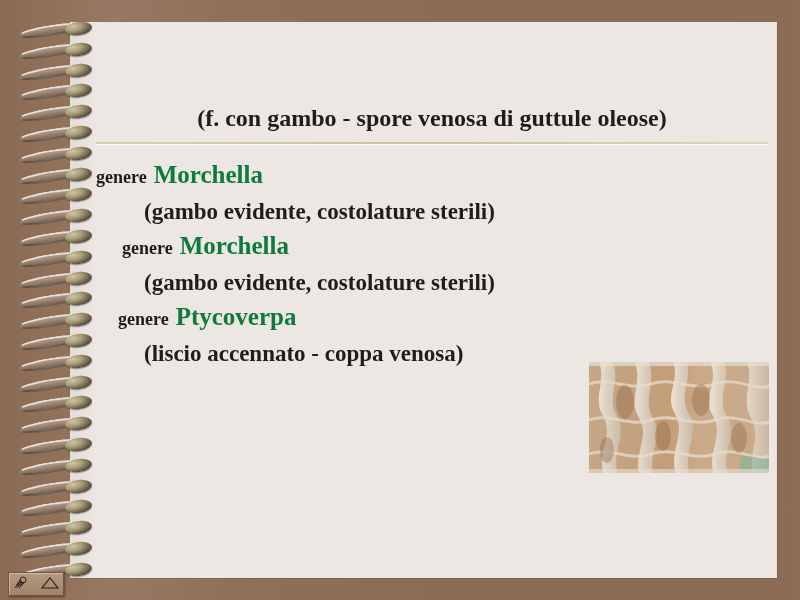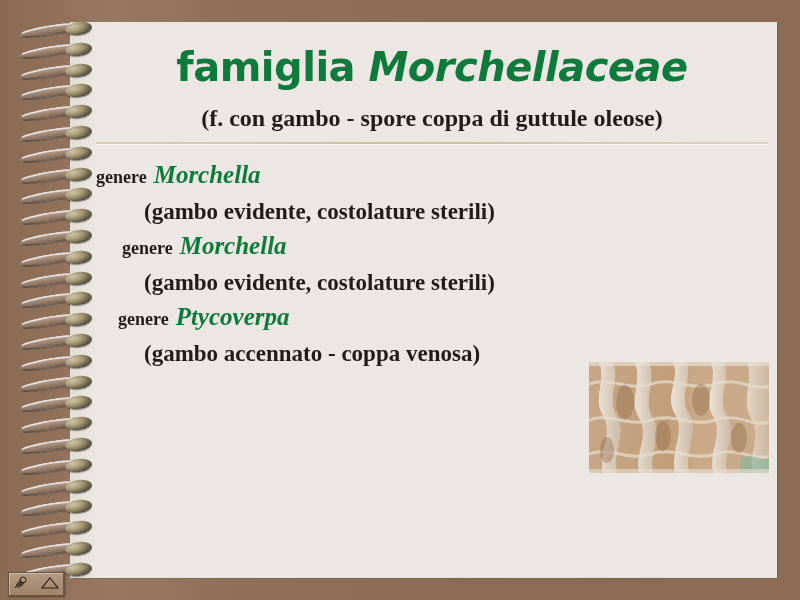--- a/index.html
+++ b/index.html
@@ -136,21 +136,20 @@
     white-space: nowrap;
     color: #201c18;
   }
   .line.genus {
     font-size: 18px;
     font-weight: 700;
     line-height: 34px;
   }
   .line.genus .name {
     font-size: 25px;
-    font-style: italic;
     font-weight: 700;
     color: #0e7a3c;
     padding-left: 7px;
   }
   .line.desc {
     font-size: 23px;
     font-weight: 700;
     line-height: 35px;
   }
 
@@ -297,36 +296,32 @@
       <div class="ring" style="top: 542px;">
         <span class="wire"></span>
         <span class="bead"></span>
       </div>
       <div class="ring" style="top: 562.8px;">
         <span class="wire"></span>
         <span class="bead"></span>
       </div>
     </div>
 
-  <div class="title">
-    <span>famiglia</span>
-    <span class="ital">Morchellaceae</span>
-  </div>
-
-  <div class="subtitle">(f. con gambo - spore coppa di guttule oleose)</div>
+
+  <div class="subtitle">(f. con gambo - spore venosa di guttule oleose)</div>
 
   <div class="divider"></div>
 
   <div class="body" id="body-list">
       <div class="line genus" style="padding-left: 0px;"><span>genere</span><span class="name">Morchella</span></div>
       <div class="line desc" style="padding-left: 48px;">(gambo evidente, costolature sterili)</div>
       <div class="line genus" style="padding-left: 26px;"><span>genere</span><span class="name">Morchella</span></div>
       <div class="line desc" style="padding-left: 48px;">(gambo evidente, costolature sterili)</div>
       <div class="line genus" style="padding-left: 22px;"><span>genere</span><span class="name">Ptycoverpa</span></div>
-      <div class="line desc" style="padding-left: 48px;">(gambo accennato - coppa venosa)</div>
+      <div class="line desc" style="padding-left: 48px;">(liscio accennato - coppa venosa)</div>
     </div>
 
   <div class="photo">
     <svg width="180" height="111" viewBox="0 0 180 111">
       <defs>
         <linearGradient id="tanA" x1="0" y1="0" x2="1" y2="0">
           <stop offset="0%" stop-color="#d7bea3"></stop>
           <stop offset="45%" stop-color="#c09a74"></stop>
           <stop offset="100%" stop-color="#e2cdb6"></stop>
         </linearGradient>

